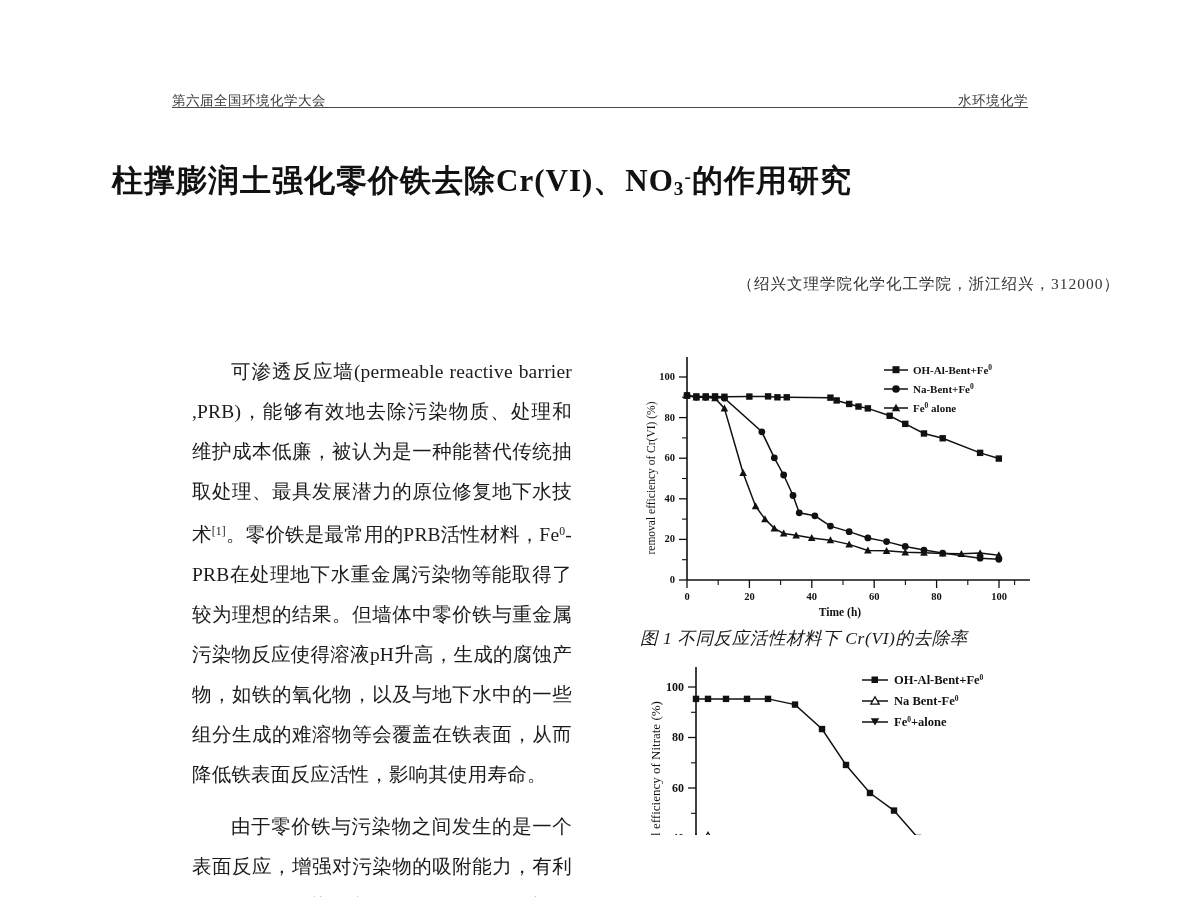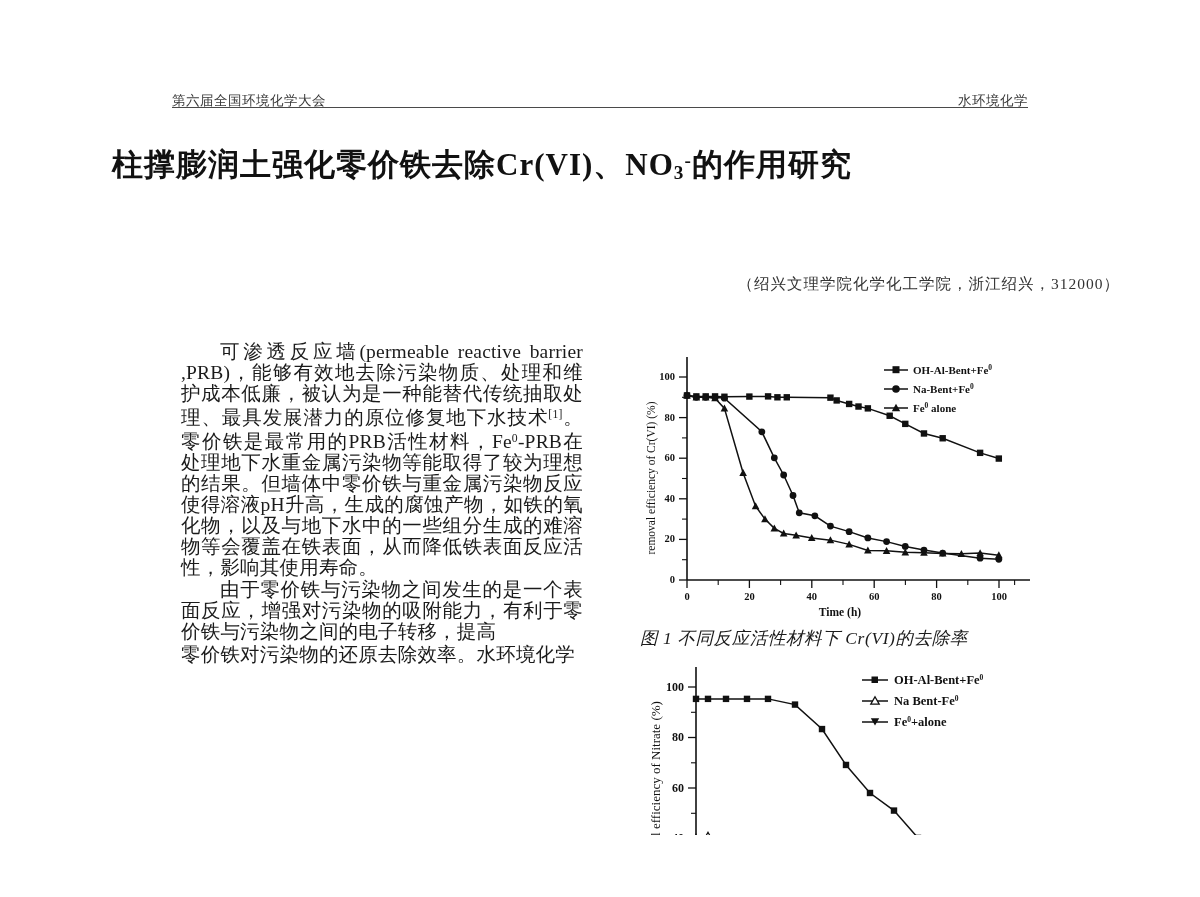--- a/index.html
+++ b/index.html
@@ -41,21 +41,21 @@
     top: 107px;
     width: 856px;
     height: 0;
     border-top: 1.6px solid #4a4a4a;
   }
 
   
   .title {
     position: absolute;
     left: 0;
-    top: 144px;
+    top: 160px;
     width: 964px;
     text-align: center;
     font-size: 31px;
     font-weight: bold;
     letter-spacing: 1px;
     color: #111;
   }
   .title sub { font-size: 0.62em; vertical-align: -0.22em; }
   .title sup { font-size: 0.62em; vertical-align: 0.42em; }
 
@@ -91,25 +91,25 @@
   }
   .col-right {
     position: absolute;
     left: 640px;
     top: 348px;
     width: 402px;
   }
 
   .para {
     font-size: 19.5px;
-    line-height: 21px;
+    line-height: 40px;
     text-align: justify;
     text-justify: inter-character;
     color: #1b1b1b;
-    margin: 1px;
+    margin: 12px;
     letter-spacing: 0.2px;
   }
   .para + .para { margin-top: 0; }
   .indent { text-indent: 2em; }
   .para sup { font-size: 0.6em; vertical-align: 0.5em; }
 
   
   .cutline-wrap {
     height: 26px;
     overflow: hidden;

